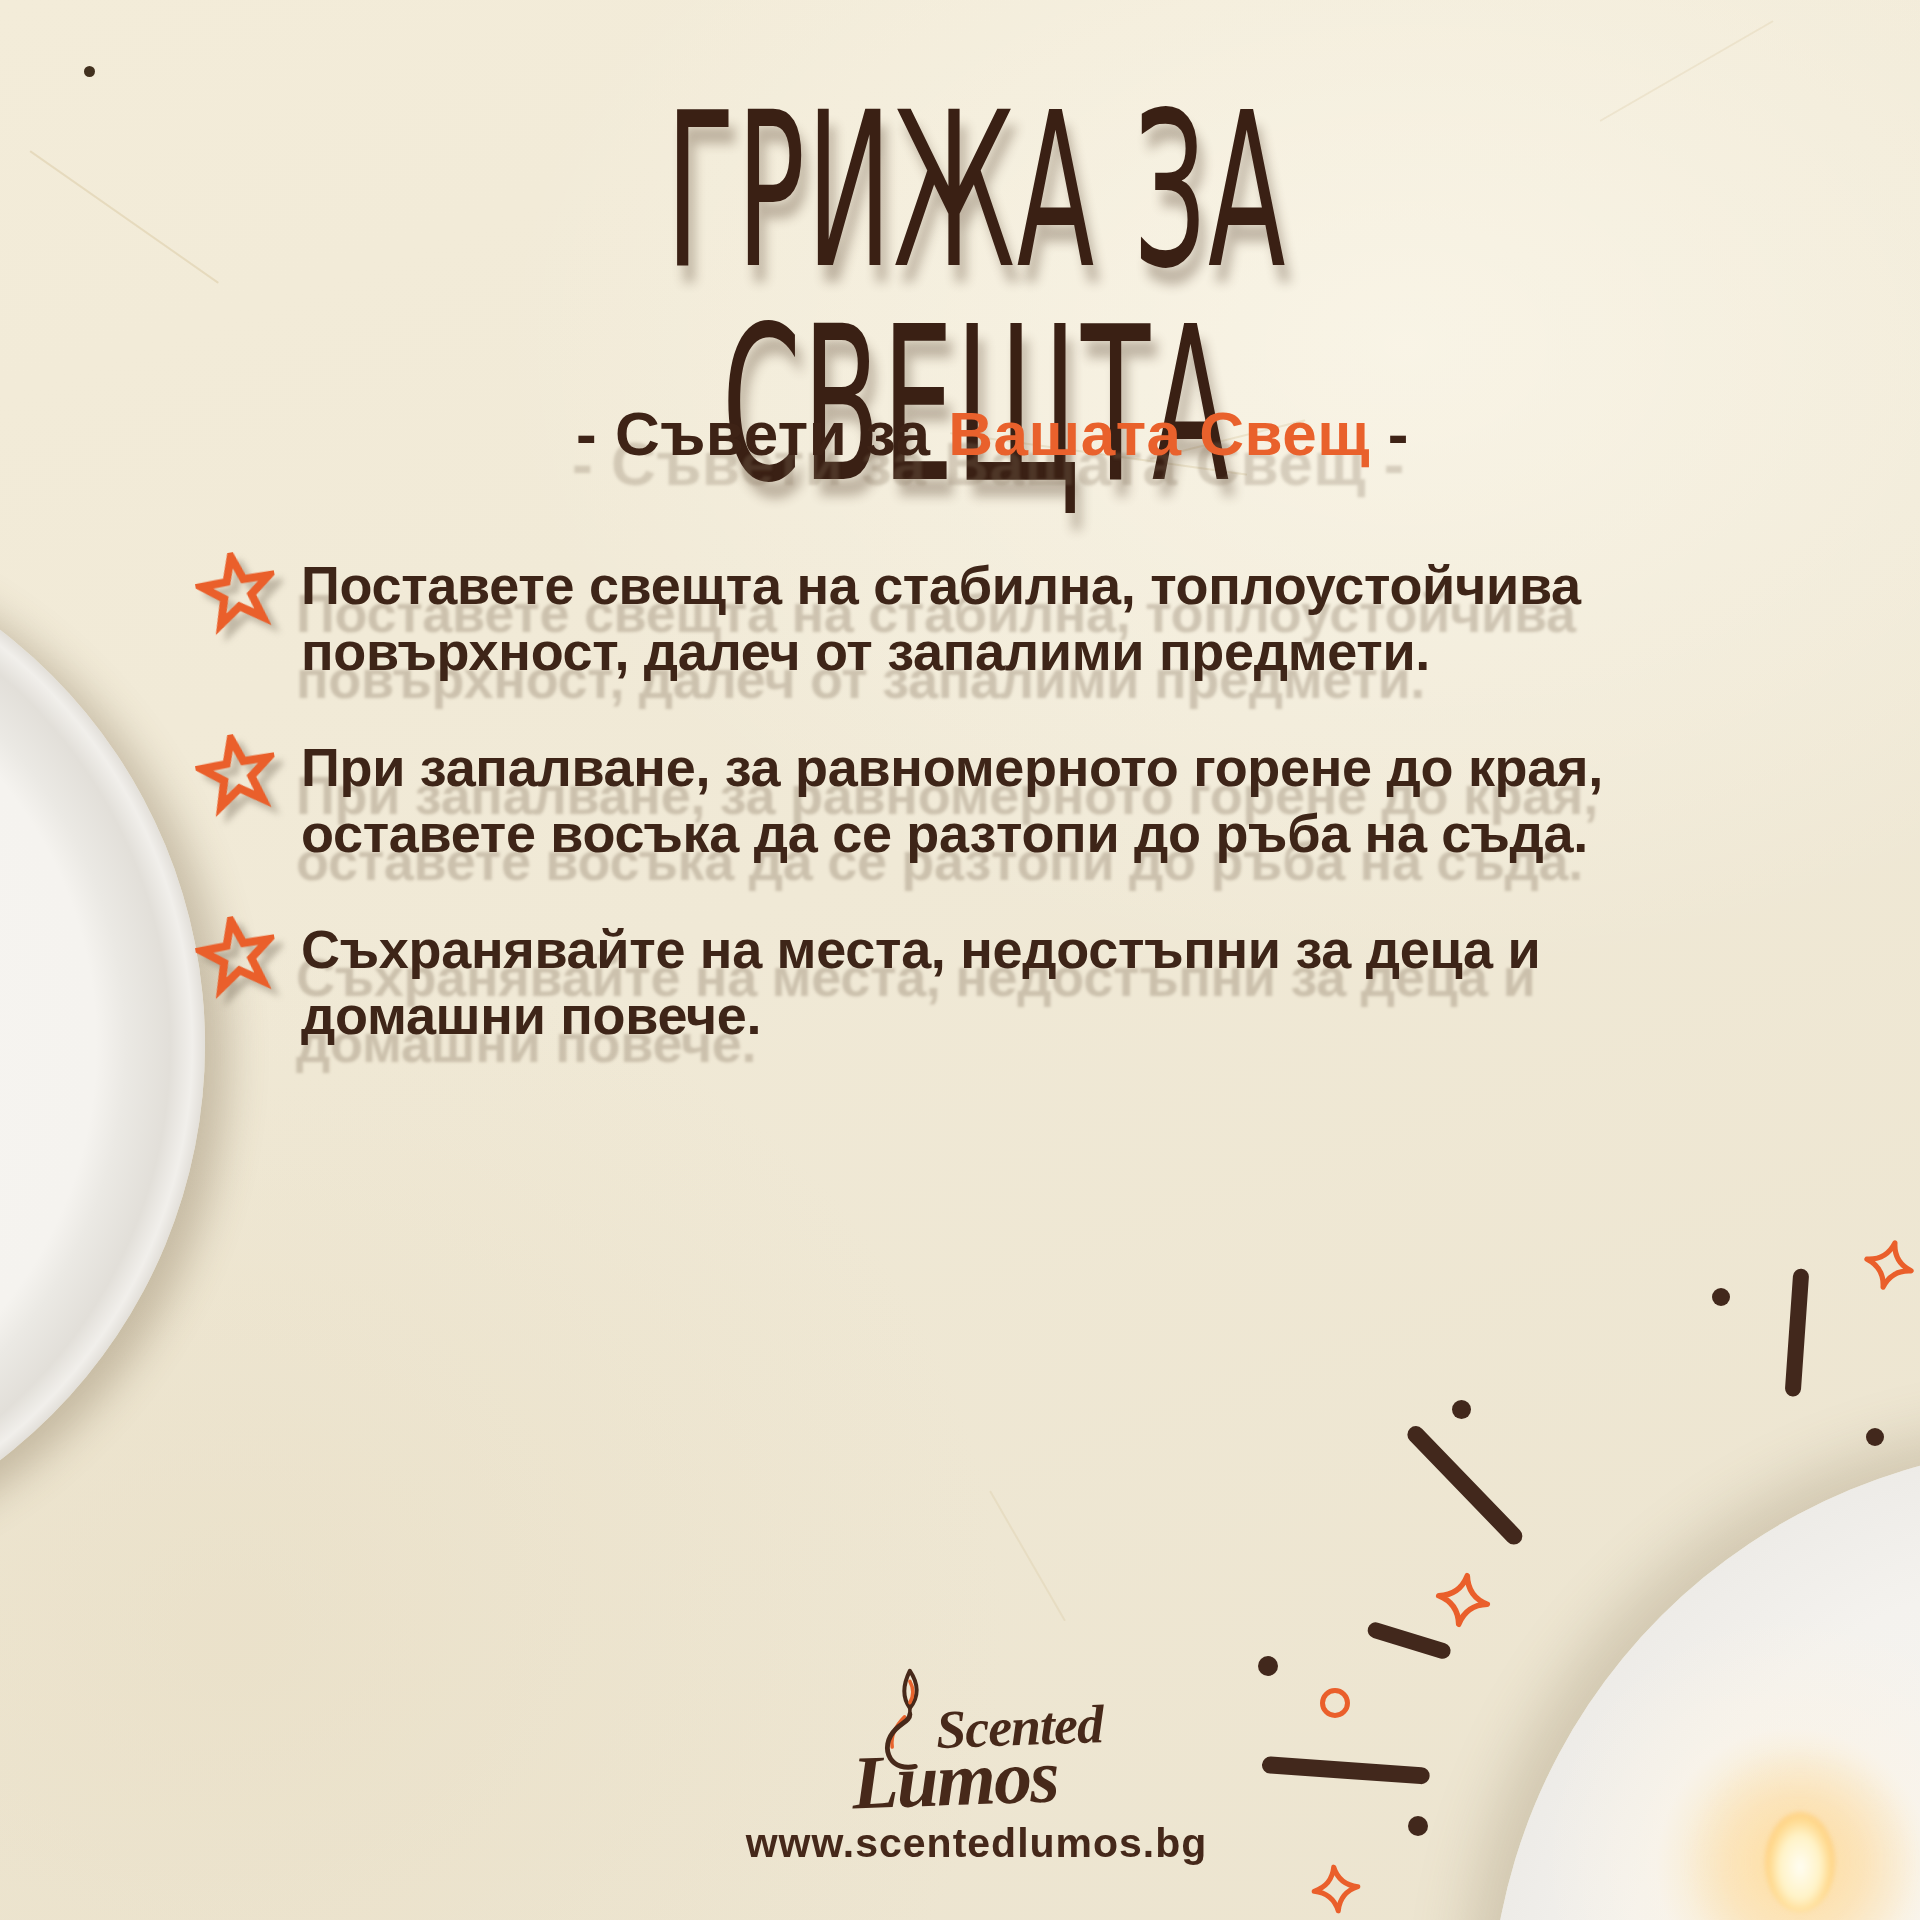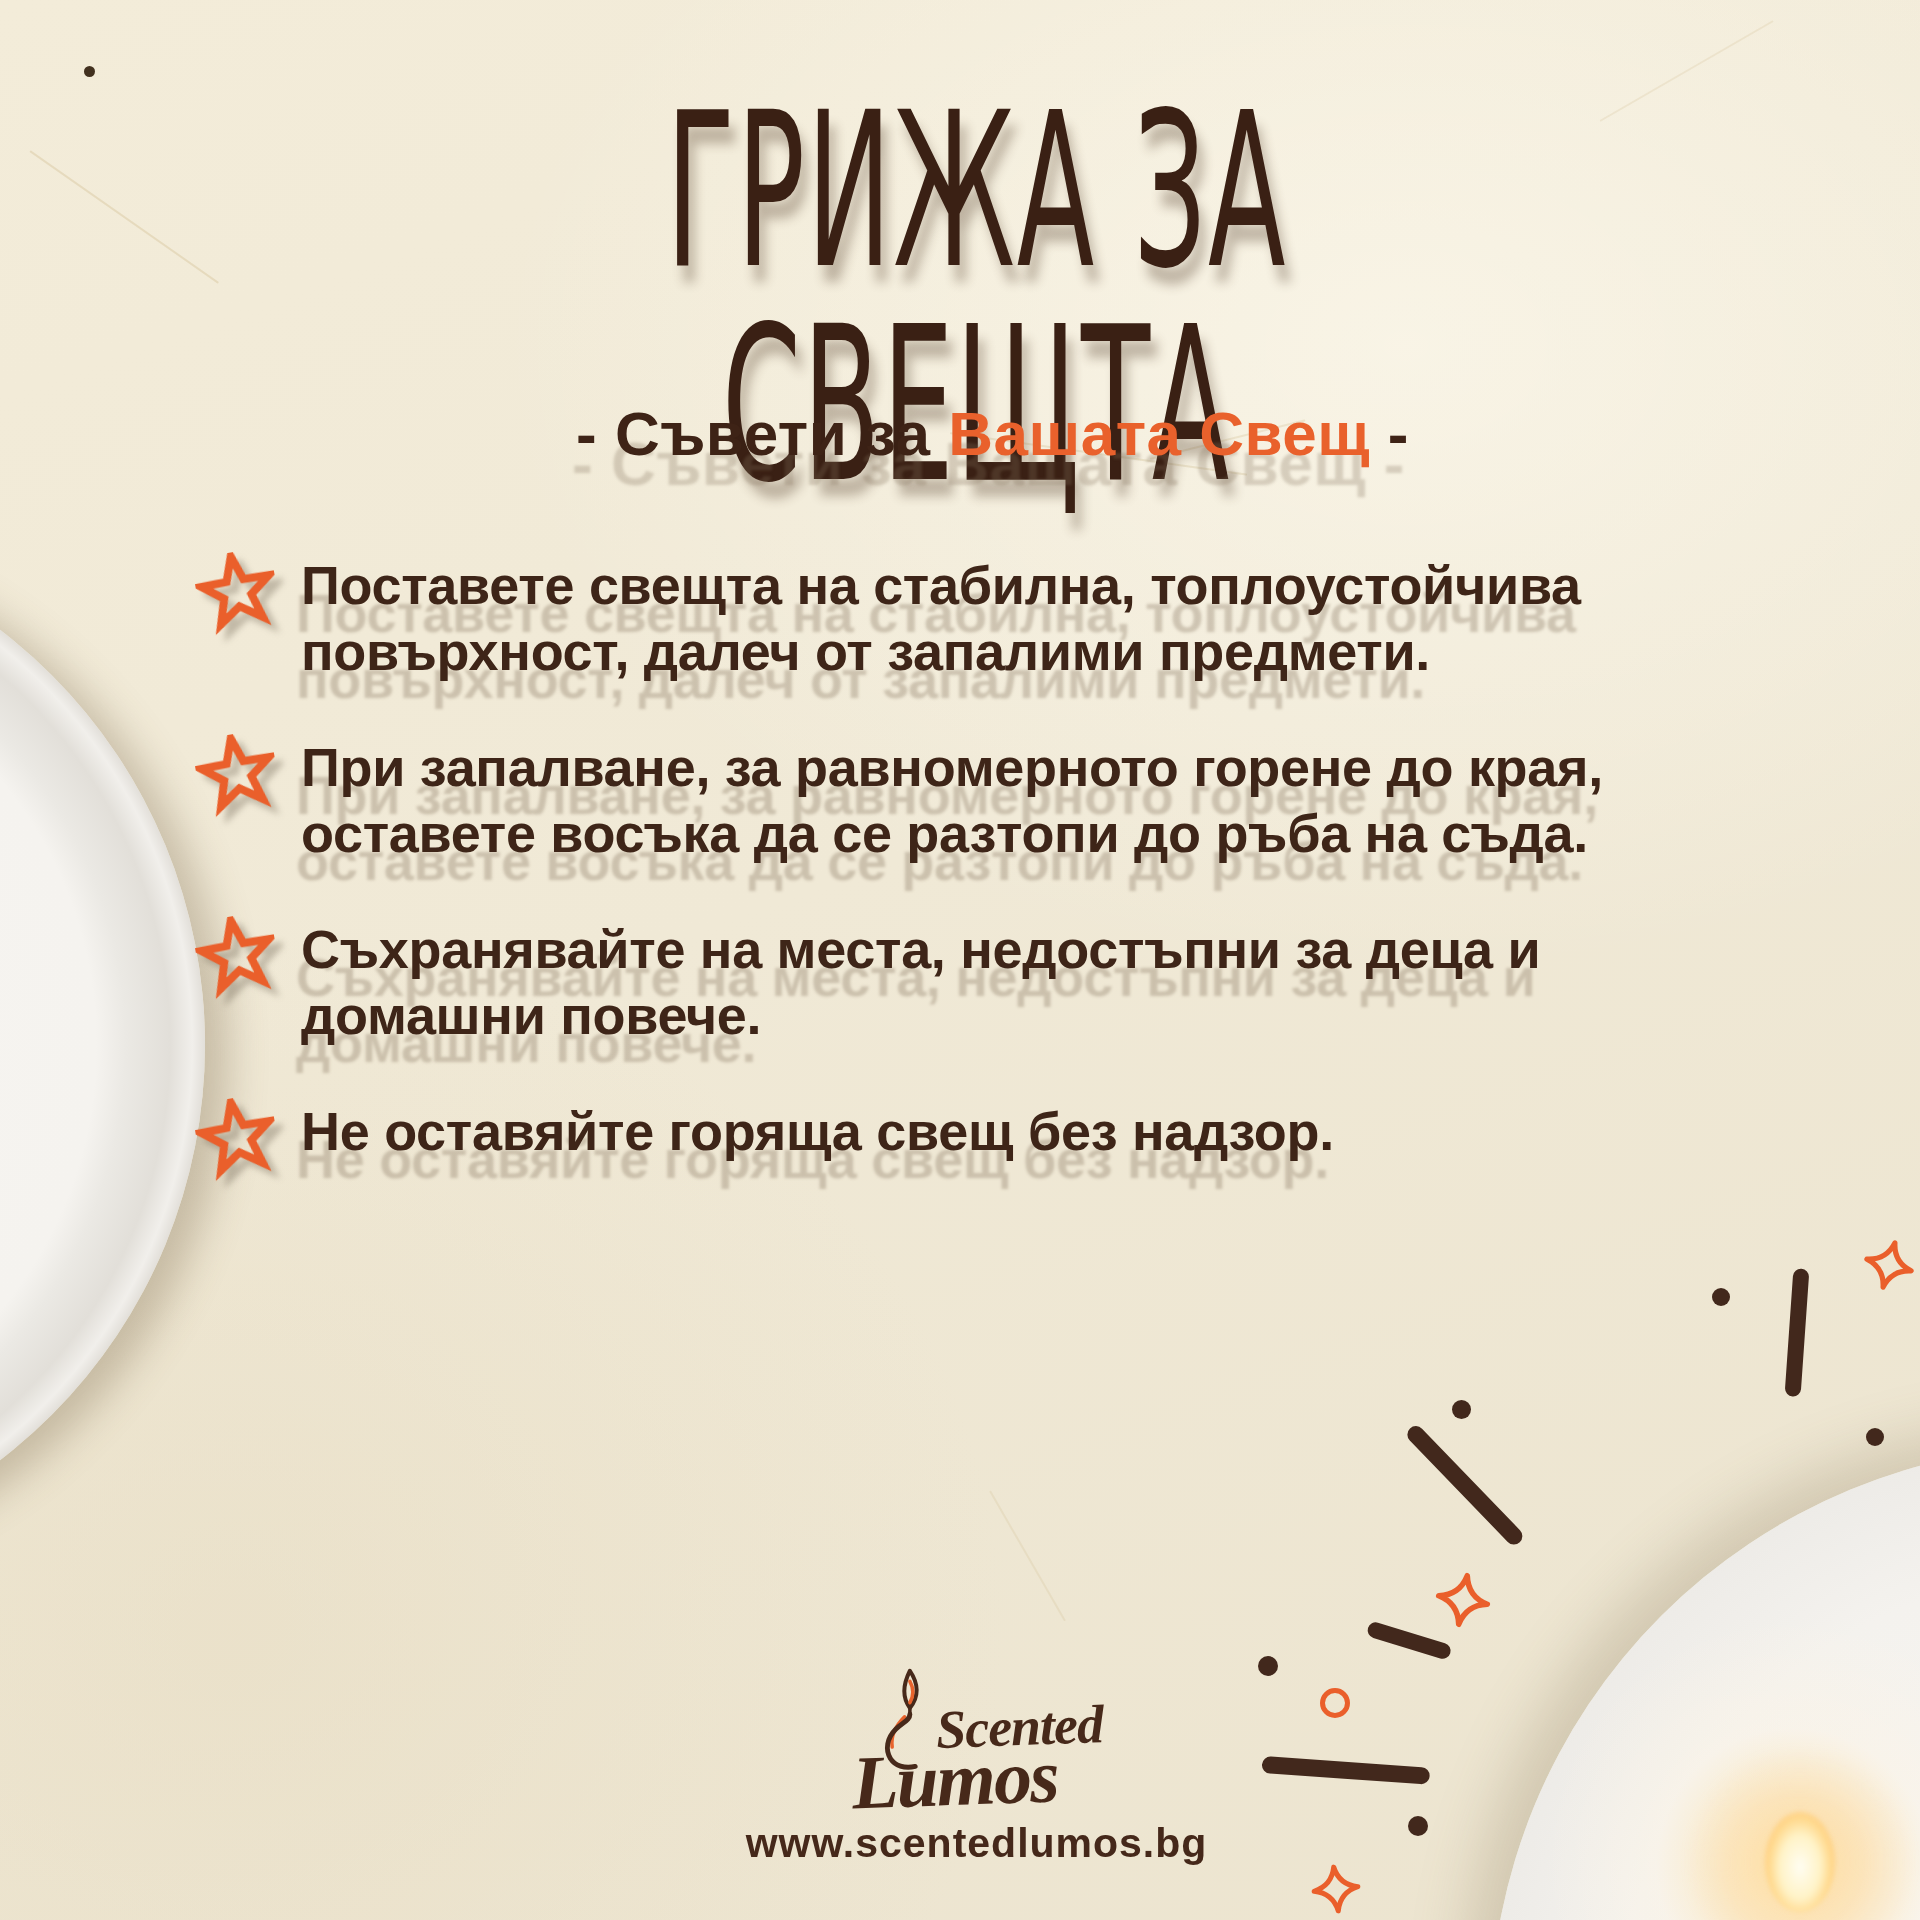--- a/index.html
+++ b/index.html
@@ -127,26 +127,20 @@
           <polygon points="40,4 48.5,28.3 74.2,28.9 53.8,44.5 61.2,69.1 40,54.5 18.8,69.1 26.2,44.5 5.8,28.9 31.5,28.3"></polygon>
         </svg>
       <div class="tip-text">При запалване, за равномерното горене до края, оставете восъка да се разтопи до ръба на съда.</div>
     </div>
     <div class="tip">
       <svg class="star" viewBox="0 0 80 80" fill="none" stroke="#ea5f2b" stroke-width="8" stroke-linejoin="miter">
           <polygon points="40,4 48.5,28.3 74.2,28.9 53.8,44.5 61.2,69.1 40,54.5 18.8,69.1 26.2,44.5 5.8,28.9 31.5,28.3"></polygon>
         </svg>
       <div class="tip-text">Съхранявайте на места, недостъпни за деца и домашни повече.</div>
     </div>
-    <div class="tip">
-      <svg class="star" viewBox="0 0 80 80" fill="none" stroke="#ea5f2b" stroke-width="8" stroke-linejoin="miter">
-          <polygon points="40,4 48.5,28.3 74.2,28.9 53.8,44.5 61.2,69.1 40,54.5 18.8,69.1 26.2,44.5 5.8,28.9 31.5,28.3"></polygon>
-        </svg>
-      <div class="tip-text">Не оставяйте горяща свещ без надзор.</div>
-    </div>
   </div>
 
   <div class="brand">
     <svg class="brand-icon" viewBox="0 0 70 130" fill="none" stroke-linecap="round" stroke-linejoin="round">
       <path d="M36 6 C48 24 44 38 36 48 C30 40 26 26 36 6 Z" stroke="#47291a" stroke-width="4.5"></path>
       <path d="M36 18 C41 27 40 35 36 42" stroke="#e8632c" stroke-width="4"></path>
       <path d="M36 48 L36 55" stroke="#47291a" stroke-width="4"></path>
       <path d="M30 58 C22 66 14 78 16 92" stroke="#e8632c" stroke-width="4"></path>
       <path d="M36 55 C36 62 28 64 20 72 C10 82 8 95 14 105 C19 113 30 117 42 114" stroke="#47291a" stroke-width="5.5"></path>
     </svg>

